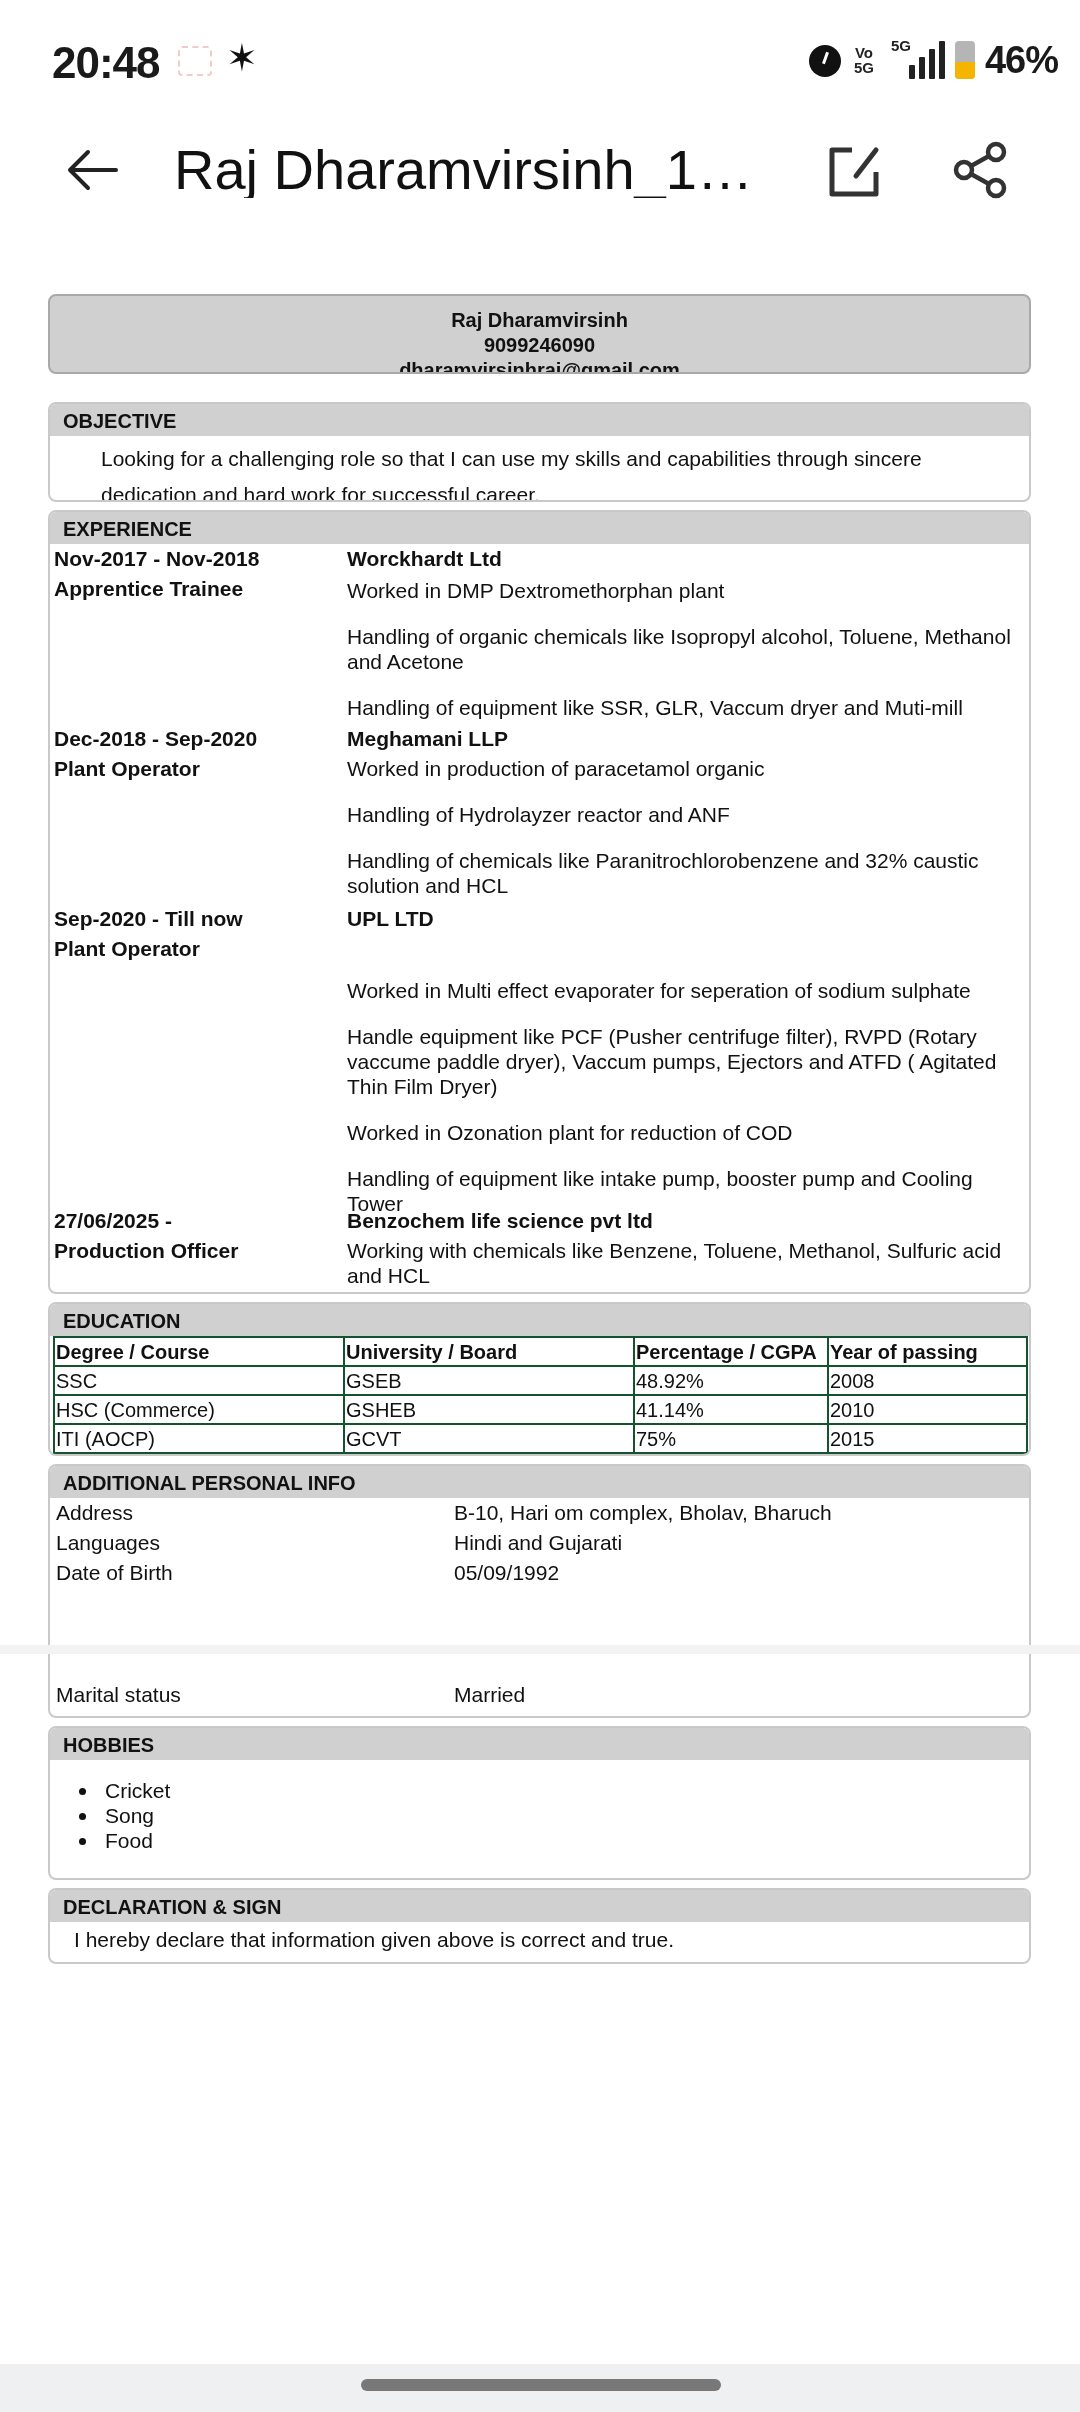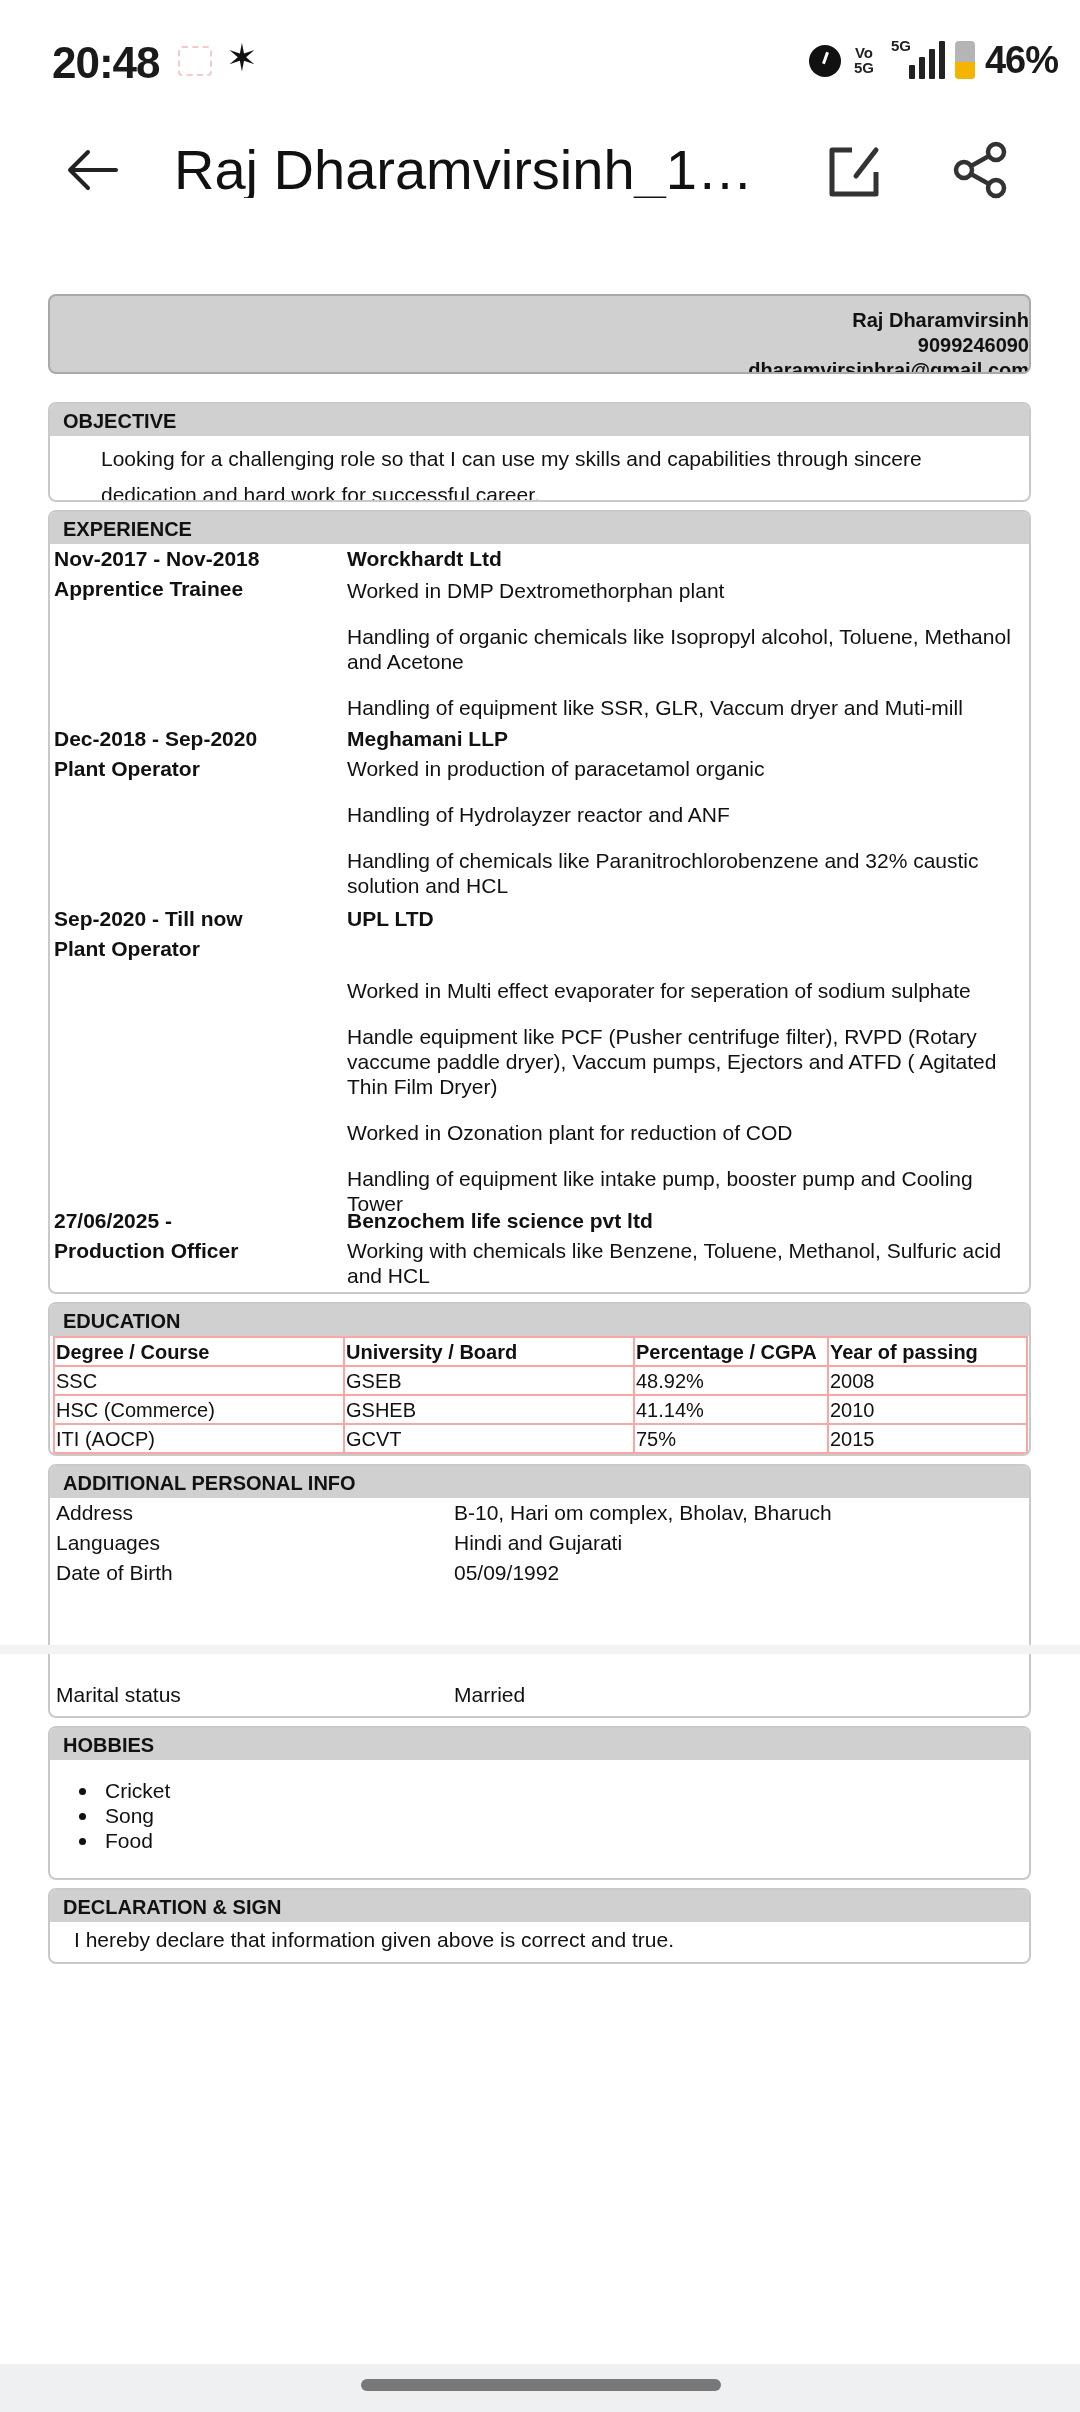--- a/index.html
+++ b/index.html
@@ -33,35 +33,35 @@
   
   .doc { position: absolute; left: 0; width: 1080px; background: #fff; }
   .page1 { top: 220px; height: 1425px; overflow: hidden; }
   .pagebreak { position: absolute; left: 0; top: 1645px; width: 1080px; height: 9px; background: #f3f3f3; }
   .page2 { top: 1654px; height: 710px; overflow: hidden; }
   .navbar { position: absolute; left: 0; top: 2364px; width: 1080px; height: 48px; background: #eff0f2; }
   .nav-handle { position: absolute; left: 361px; top: 15px; width: 360px; height: 12px; border-radius: 6px; background: #787878; }
 
   .card { position: absolute; left: 48px; width: 983px; border: 2px solid #c9c9c9; border-radius: 8px; background: #fff; overflow: hidden; font-size: 21px; }
   .card .hd { background: #d0d0d0; font-weight: bold; font-size: 20px; padding: 0 0 0 13px; height: 32px; line-height: 34px; }
-  .header-card { top: 74px; height: 80px; background: #d0d0d0; border-color: #a9a9a9; text-align: right; font-weight: bold; font-size: 20px; line-height: 25px; padding-top: 12px; }
+  .header-card { top: 74px; height: 80px; background: #d0d0d0; border-color: #a9a9a9; text-align: center; font-weight: bold; font-size: 20px; line-height: 25px; padding-top: 12px; }
 
   .obj-card { top: 182px; height: 100px; }
   .obj-body { padding: 5px 10px; line-height: 36px; margin-left: 41px; }
 
   .exp-card { top: 290px; height: 784px; }
   .exp-row { position: absolute; left: 4px; right: 6px; }
   .exp-left { position: absolute; left: 0; width: 285px; font-weight: bold; line-height: 30px; }
   .exp-right { position: absolute; left: 293px; right: 0; line-height: 25px; }
   .exp-company { font-weight: bold; height: 30px; line-height: 30px; }
   .exp-item { margin-bottom: 21px; }
 
   .edu-card { top: 1082px; height: 154px; }
   .edu-table { position: absolute; left: 3px; top: 32px; width: 975px; border-collapse: collapse; font-size: 20px; }
-  .edu-table th, .edu-table td { border: 2px solid #fca5a5; text-align: left; padding: 0 1px; height: 29px; line-height: 26px; white-space: nowrap; }
+  .edu-table th, .edu-table td { border: 2px solid #14532d; text-align: left; padding: 0 1px; height: 29px; line-height: 26px; white-space: nowrap; }
   .edu-table th { font-weight: bold; }
 
   .info-card { top: 1244px; height: 200px; }
   .info-row { position: absolute; left: 6px; right: 6px; height: 30px; line-height: 30px; }
   .info-label { position: absolute; left: 0; }
   .info-value { position: absolute; left: 398px; }
 
   .info-card2 { top: -60px; height: 124px; }
   .hob-card { top: 72px; height: 154px; }
   .hob-list { list-style: none; padding: 18px 0 0 24px; line-height: 25px; }

